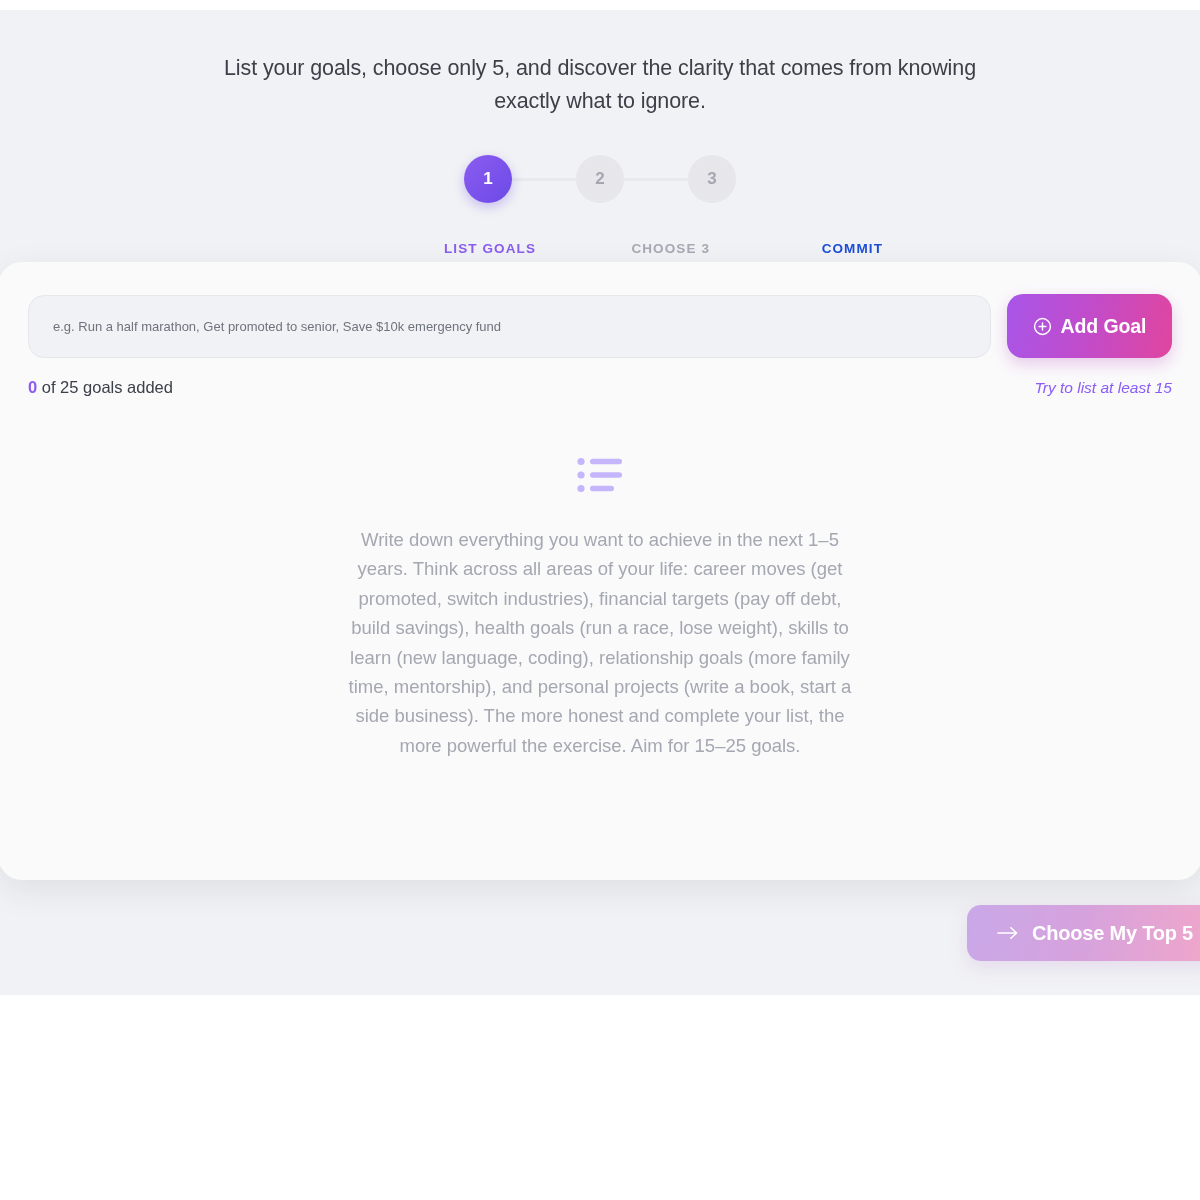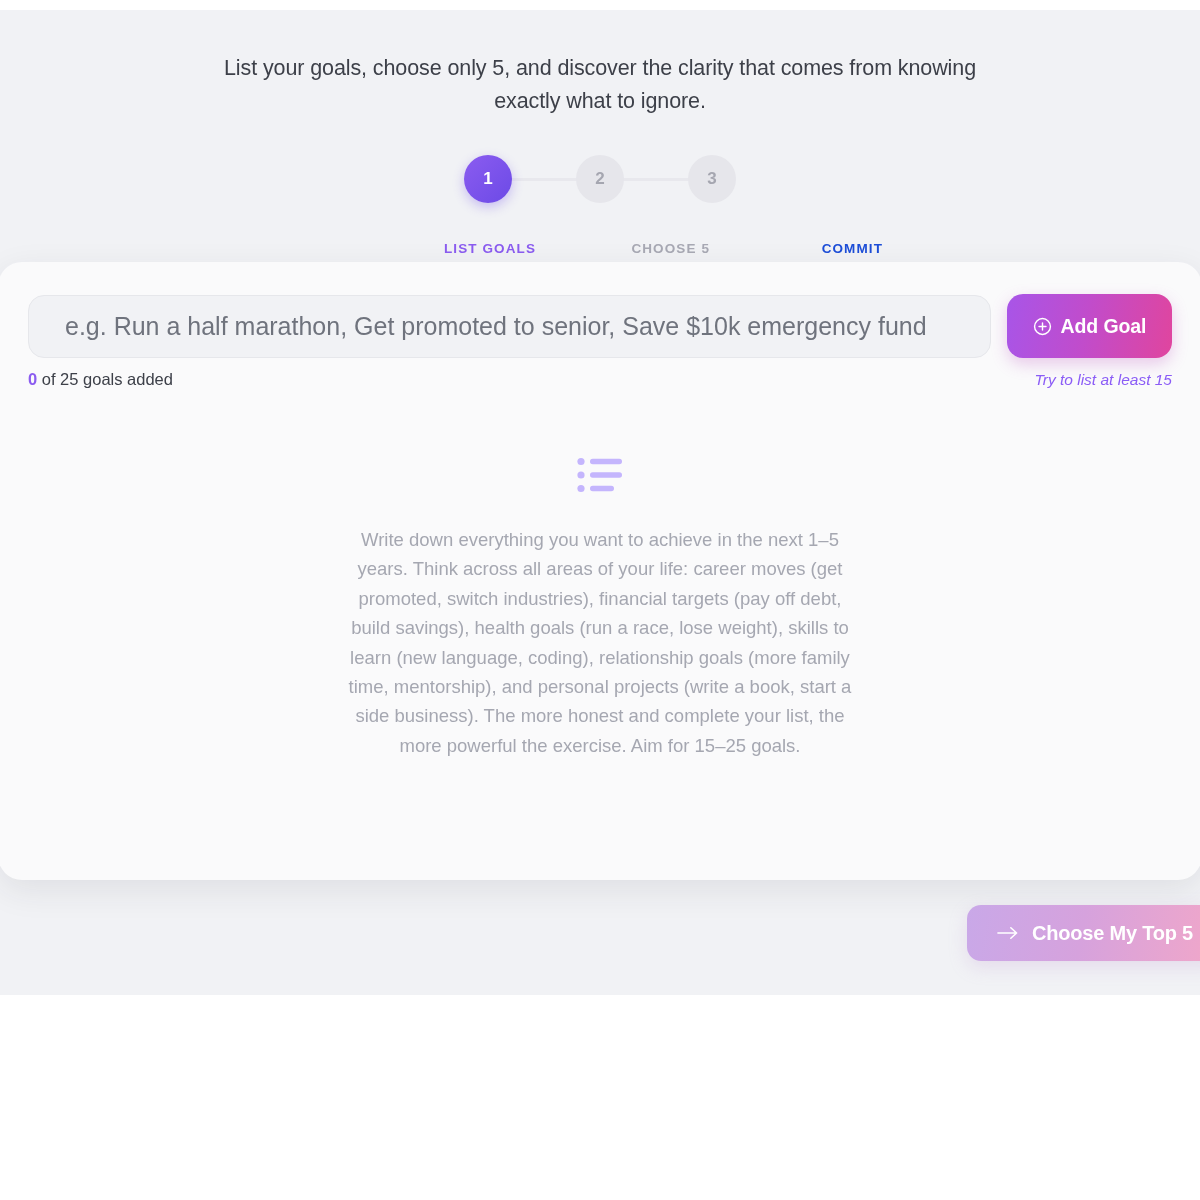--- a/index.html
+++ b/index.html
@@ -135,23 +135,23 @@
     display: flex;
     align-items: center;
     gap: 16px;
   }
   .goal-input {
     flex: 1;
     height: 63px;
     background: #f1f2f5;
     border: 1px solid #e6e7eb;
     border-radius: 16px;
-    padding: 0 36px;
+    padding: 0 24px;
     font-family: "Liberation Sans", sans-serif;
-    font-size: 25px;
+    font-size: 13px;
     color: #be185d;
     outline: none;
   }
   .goal-input::placeholder { color: #6f737d; }
 
   .add-goal-btn {
     width: 165px;
     height: 64px;
     border: none;
     border-radius: 16px;
@@ -172,21 +172,21 @@
     width: 19px;
     height: 19px;
     display: inline-block;
     flex-shrink: 0;
   }
 
   
   .meta-row {
     position: absolute;
     left: 30px;
-    top: 108px;
+    top: 116px;
     width: 1144px;
     display: flex;
     align-items: baseline;
     justify-content: space-between;
   }
   .count-text {
     font-size: 16.5px;
     color: #3d4049;
   }
   .count-num {
@@ -268,21 +268,21 @@
         <div class="circle inactive">
           <span>2</span>
         </div>
         <div class="connector"></div>
         <div class="circle inactive">
           <span>3</span>
         </div>
       </div>
       <div class="step-labels">
         <div class="step-label l1">LIST GOALS</div>
-        <div class="step-label l2">CHOOSE 5</div>
+        <div class="step-label l2">CHOOSE 3</div>
         <div class="step-label l3">COMMIT</div>
       </div>
     </div>
 
     <div class="card">
 
       <div class="input-row">
         <input class="goal-input" type="text" placeholder="e.g. Run a half marathon, Get promoted to senior, Save $10k emergency fund" style="">
         <button class="add-goal-btn">
           <svg class="plus-circle-icon" viewBox="0 0 24 24" fill="none">

